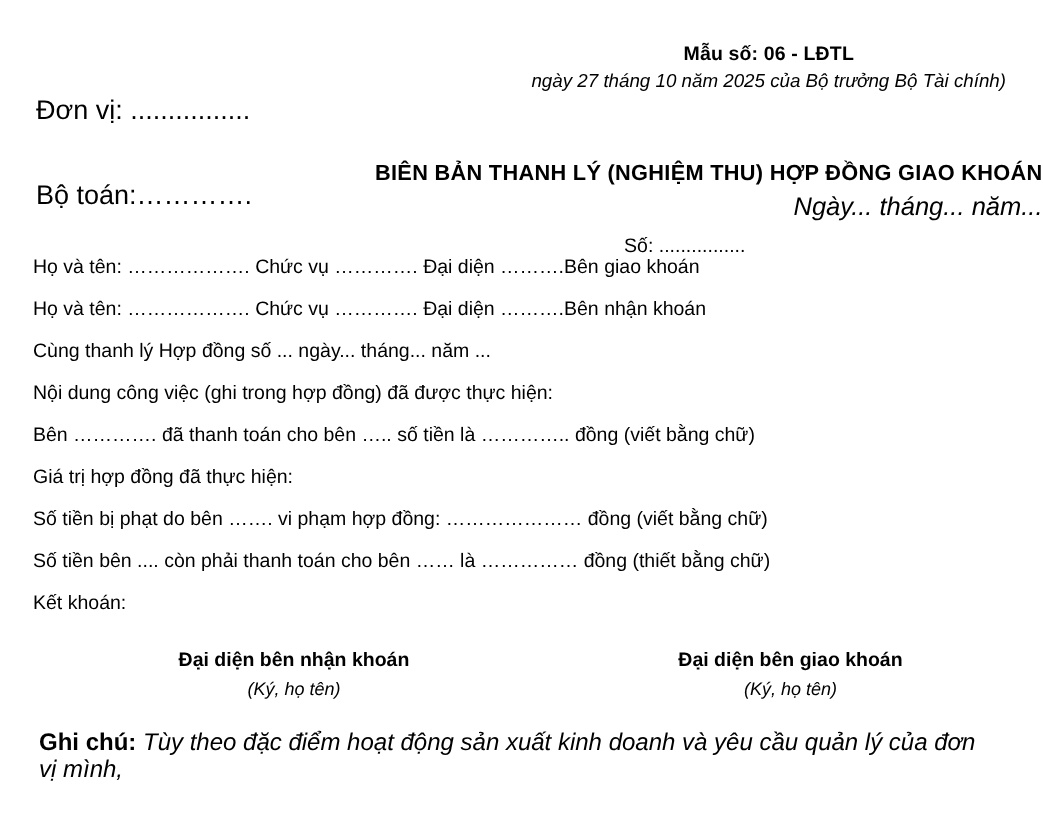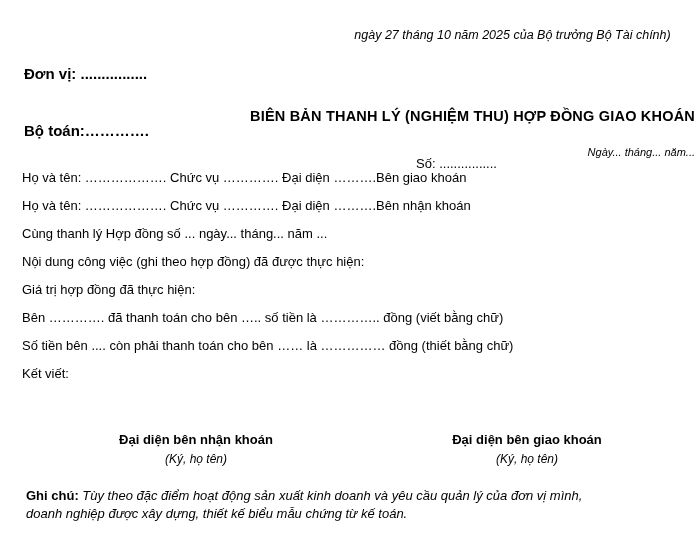--- a/index.html
+++ b/index.html
@@ -29,22 +29,22 @@
     position: absolute;
     top: 26px;
     left: 0;
     width: 695px;
     height: 62px;
   }
   .header-left {
     position: absolute;
     left: 24px;
     top: 0;
-    font-weight: bold;
-    font-size: 15px;
+    font-weight: normal;
+    font-size: 18px;
     line-height: 19px;
     white-space: pre;
   }
   .header-left div { white-space: pre; }
 
   .header-right {
     position: absolute;
     left: 330px;
     top: 0;
     width: 365px;
@@ -68,23 +68,23 @@
     left: 0;
     width: 695px;
     text-align: right;
   }
   .doc-title {
     font-weight: bold;
     font-size: 14.5px;
     letter-spacing: 0.2px;
   }
   .doc-date {
-    margin-top: 22px;
-    font-style: italic;
-    font-size: 11px;
+    margin-top: 4px;
+    font-style: italic;
+    font-size: 17px;
   }
 
   
   .so-line {
     position: absolute;
     top: 156px;
     left: 0;
     width: 573px;
     text-align: center;
     font-size: 13px;
@@ -136,21 +136,21 @@
     font-size: 12px;
     text-align: center;
   }
 
   
   .note {
     position: absolute;
     top: 487px;
     left: 26px;
     width: 640px;
-    font-size: 13px;
+    font-size: 16px;
     line-height: 18px;
     font-style: italic;
   }
   .note-label {
     font-weight: bold;
     font-style: normal;
   }
 </style>
 </head>
 <body>
@@ -158,57 +158,58 @@
 <div class="page">
 
   <div class="header">
 
     <div class="header-left">
       <div>Đơn vị: ................</div>
       <div>Bộ toán:………….</div>
     </div>
 
     <div class="header-right">
+      <div class="form-code">Mẫu số: 06 - LĐTL</div>
       <div class="circular-line">ngày 27 tháng 10 năm 2025 của Bộ trưởng Bộ Tài chính)</div>
     </div>
 
   </div>
 
   <div class="title-block">
     <div class="doc-title">BIÊN BẢN THANH LÝ (NGHIỆM THU) HỢP ĐỒNG GIAO KHOÁN</div>
     <div class="doc-date">Ngày... tháng... năm...</div>
   </div>
 
   <div class="so-line">
     <span class="inner">Số: ................</span>
   </div>
 
   <div class="body">
     <div class="body-line">Họ và tên: ………………. Chức vụ …………. Đại diện ……….Bên giao khoán</div>
     <div class="body-line">Họ và tên: ………………. Chức vụ …………. Đại diện ……….Bên nhận khoán</div>
     <div class="body-line">Cùng thanh lý Hợp đồng số ... ngày... tháng... năm ...</div>
-    <div class="body-line">Nội dung công việc (ghi theo hợp đồng) đã được thực hiện:</div>
+    <div class="body-line">Nội dung công việc (ghi trong hợp đồng) đã được thực hiện:</div>
+    <div class="body-line">Bên …………. đã thanh toán cho bên ….. số tiền là ………….. đồng (viết bằng chữ)</div>
     <div class="body-line">Giá trị hợp đồng đã thực hiện:</div>
-    <div class="body-line">Bên …………. đã thanh toán cho bên ….. số tiền là ………….. đồng (viết bằng chữ)</div>
+    <div class="body-line">Số tiền bị phạt do bên ……. vi phạm hợp đồng: ………………… đồng (viết bằng chữ)</div>
     <div class="body-line">Số tiền bên .... còn phải thanh toán cho bên …… là …………… đồng (thiết bằng chữ)</div>
-    <div class="body-line">Kết viết:</div>
+    <div class="body-line">Kết khoán:</div>
   </div>
 
   <div class="signatures">
 
     <div class="sign-col left">
       <div class="sign-title">Đại diện bên nhận khoán</div>
       <div class="sign-sub">(Ký, họ tên)</div>
     </div>
 
     <div class="sign-col right">
       <div class="sign-title">Đại diện bên giao khoán</div>
       <div class="sign-sub">(Ký, họ tên)</div>
     </div>
 
   </div>
 
   <div class="note">
     <span class="note-label">Ghi chú:</span><span> Tùy theo đặc điểm hoạt động sản xuất kinh doanh và yêu cầu quản lý của đơn vị mình,</span><br>
-    <span>doanh nghiệp được xây dựng, thiết kế biểu mẫu chứng từ kế toán.</span>
   </div>
 
 </div>
 
 </body></html>

